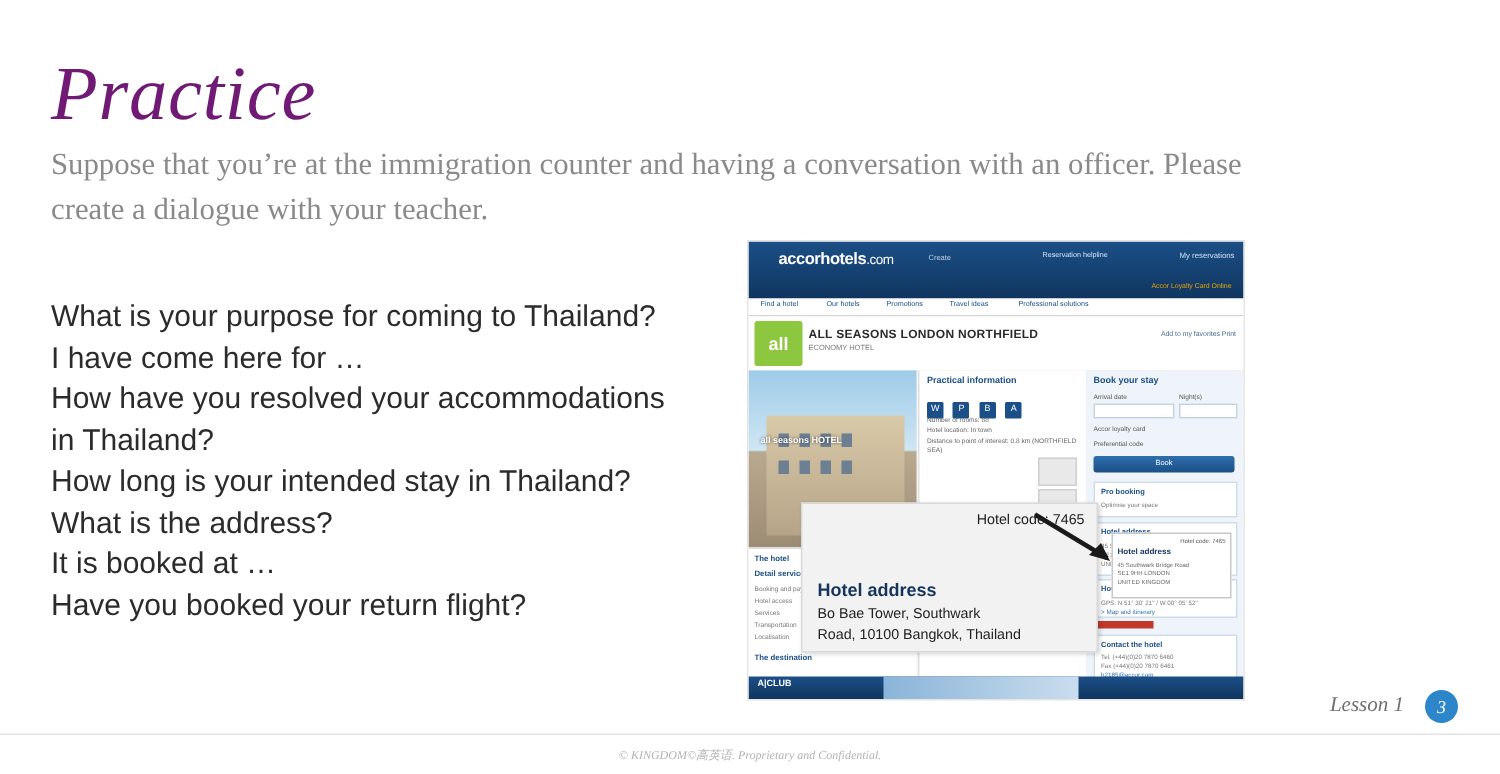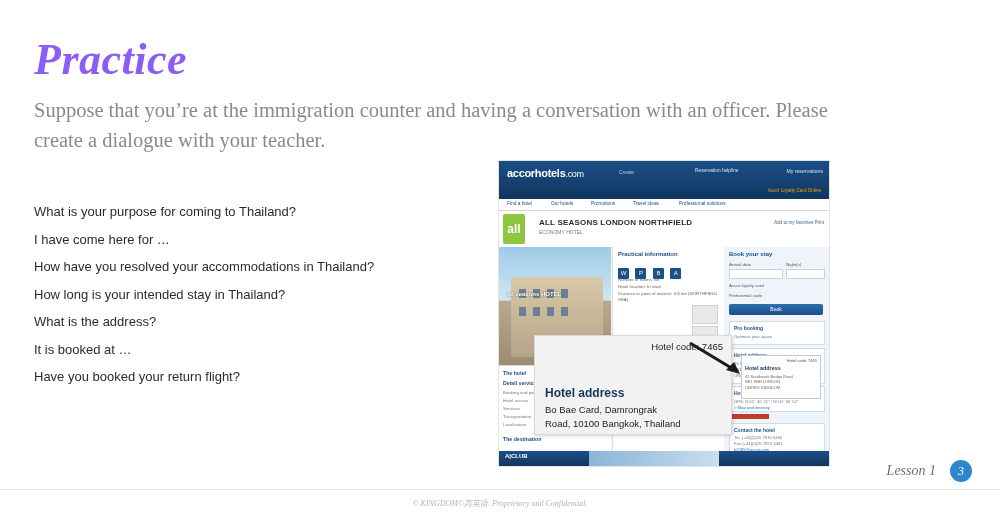--- a/index.html
+++ b/index.html
@@ -22,23 +22,23 @@
     height: 516px;
   }
 
   
   .title {
     position: absolute;
     left: 34px;
     top: 34px;
     font-family: "Liberation Serif", serif;
     font-style: italic;
-    font-weight: bold;
-    font-size: 44px;
-    color: #8b5cf6;
+    font-weight: normal;
+    font-size: 51px;
+    color: #701a75;
     letter-spacing: 0.5px;
   }
 
   
   .subtitle {
     position: absolute;
     left: 34px;
     top: 95px;
     width: 830px;
     font-family: "Liberation Serif", serif;
@@ -47,21 +47,21 @@
     color: #8a8a8a;
   }
 
   
   .body-list {
     position: absolute;
     left: 34px;
     top: 198px;
     width: 420px;
     font-family: "Liberation Sans", sans-serif;
-    font-size: 13px;
+    font-size: 20px;
     line-height: 27.5px;
     color: #2b2b2b;
   }
   .body-list .line {
     white-space: normal;
   }
 
   
   .shot {
     position: absolute;
@@ -77,21 +77,21 @@
   
   .accor-top {
     position: absolute;
     left: 0; top: 0;
     width: 330px;
     height: 38px;
     background: linear-gradient(to bottom, #1b4f87 0%, #10355f 100%);
   }
   .accor-logo {
     position: absolute;
-    left: 8px; top: 6px;
+    left: 20px; top: 6px;
     color: #ffffff;
     font-size: 11px;
     font-weight: bold;
     letter-spacing: -0.3px;
   }
   .accor-logo .dotcom { font-weight: normal; font-size: 9px; }
   .accor-top-right {
     position: absolute;
     right: 6px;
     top: 6px;
@@ -143,21 +143,21 @@
     position: absolute;
     left: 0; top: 50px;
     width: 330px;
     height: 36px;
     background: #ffffff;
     border-bottom: 1px solid #dcdcdc;
   }
   .as-logo {
     position: absolute;
     left: 4px; top: 3px;
-    width: 22px; height: 30px;
+    width: 32px; height: 30px;
     background: #8dc63f;
     color: #ffffff;
     font-weight: bold;
     font-size: 12px;
     line-height: 30px;
     text-align: center;
     border-radius: 2px;
   }
   .as-name {
     position: absolute;
@@ -617,21 +617,21 @@
 
     <div class="shot-bottom">
       <div class="club-logo">A|CLUB</div>
       <div class="bottom-img"></div>
     </div>
   </div>
 
   <div class="callout-code">
     <div class="hotel-code">Hotel code: 7465</div>
     <div class="callout-addr-title">Hotel address</div>
-    <div class="callout-addr-l1">Bo Bae Card, Damrongrak</div>
+    <div class="callout-addr-l1">Bo Bae Tower, Southwark</div>
     <div class="callout-addr-l2">Road, 10100 Bangkok, Thailand</div>
   </div>
 
   <div class="target-panel">
     <div class="tp-code">Hotel code: 7465</div>
     <div class="tp-title">Hotel address</div>
     <div class="tp-line" style="top:18px; white-space:pre-line; line-height:5.4px;">45 Southwark Bridge Road
 SE1 9HH LONDON
 UNITED KINGDOM</div>
   </div>

